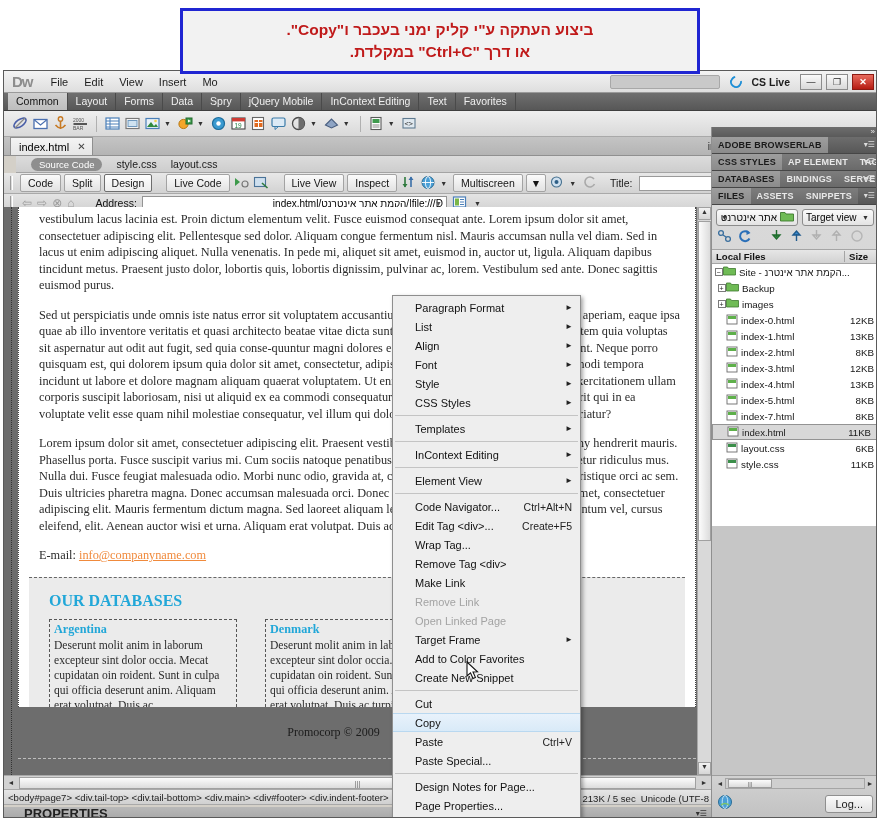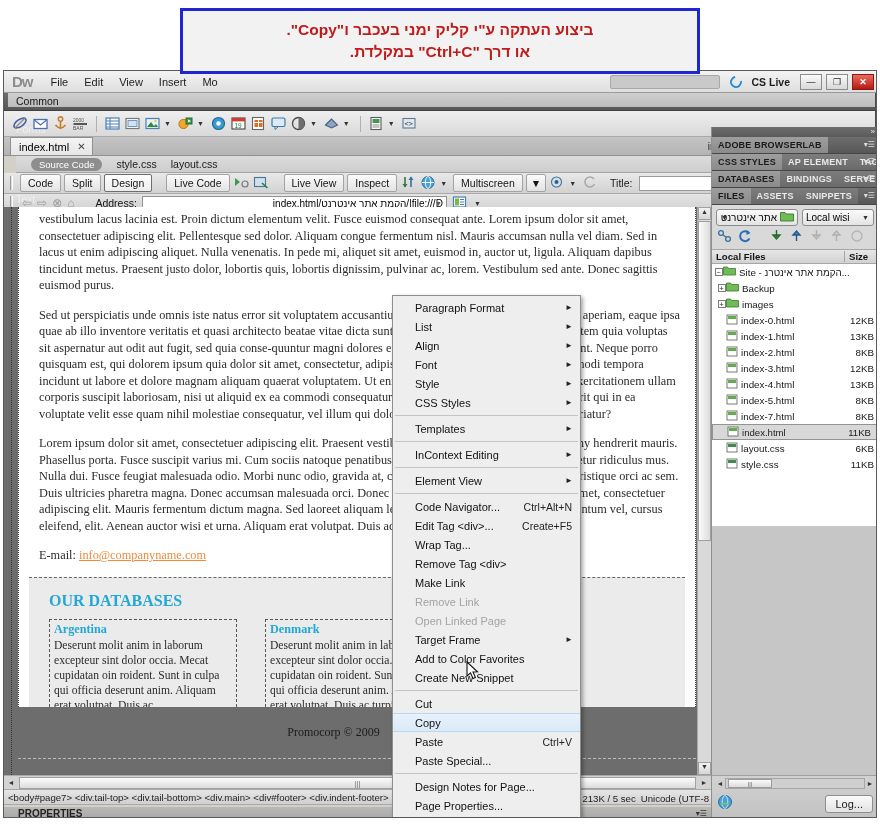--- a/index.html
+++ b/index.html
@@ -69,21 +69,20 @@
     display:flex; align-items:center; justify-content:center;
     font-size: 9px; color: #222;
   }
   .wbtn.close { background: linear-gradient(#e86a5c,#b51b12); color:#fff; border-color:#8c1a12; font-weight:bold; }
 
   
   .insertbar {
     height: 18px; background: linear-gradient(#6f6f6f,#575757);
     display: flex; align-items: stretch; padding-left: 4px;
     border-bottom: 1px solid #3f3f3f;
-    flex-direction: column;
   }
   .ibtab {
     font-size: 10.5px; color: #efefef; padding: 2px 8px 0 8px;
     border-right: 1px solid #4a4a4a; white-space: nowrap;
   }
   .ibtab.active { background: linear-gradient(#cfcfcf,#bdbdbd); color:#141414; }
 
   
   .iconstrip {
     height: 26px; background: linear-gradient(#efefef,#d9d9d9);
@@ -258,21 +257,21 @@
   
   .props {
     position: absolute; left: 0; top: 736px; width: 707px; height: 90px;
     background: linear-gradient(#dcdcdc,#cfcfcf);
   }
   .props-head {
     height: 14px; background: linear-gradient(#b9b9b9,#a6a6a6);
     border-bottom:1px solid #8d8d8d;
     display:flex; align-items:center; position:relative;
   }
-  .props-head .lbl { font-size: 10px; font-weight: bold; color:#222; padding-left:14px; }
+  .props-head .lbl { font-size: 13px; font-weight: bold; color:#222; padding-left:20px; }
   .props-head .menuico { position:absolute; right:4px; font-size:8px; color:#333; }
   .sel {
     height:15px; border:1px solid #939393; background: linear-gradient(#fdfdfd,#ececec);
     font-size:9.6px; display:flex; align-items:center; padding:0 2px;
     position:relative; color:#1c1c1c;
   }
 
   
   .dock {
     position: absolute; left: 707px; top: 56px; width: 167px; bottom: 0;
@@ -737,21 +736,21 @@
       <div class="filespanel">
         <div class="fp-row1">
           <span class="sitesel">
             <span><svg width="14" height="11">
                   <path d="M0.5 1.5 L5 1.5 L6 3 L13.5 3 L13.5 10 L0.5 10 Z" fill="#6fbb55" stroke="#3d7a2e" stroke-width=".9"></path>
                 </svg></span>
             <span style="flex:1;text-align:right;">אתר אינטרנט</span>
             <span class="caret" style="left:4px;right:auto;">▼</span>
           </span>
           <span class="viewsel">
-            <span>Local wisi</span>
+            <span>Target view</span>
             <span class="caret">▼</span>
           </span>
         </div>
         <div class="fp-tools">
           <span class="ic">
               <svg width="16" height="14">
                 <circle cx="4" cy="4" r="2.4" fill="none" stroke="#3a6f9e" stroke-width="1.3"></circle>
                 <circle cx="11" cy="10" r="2.4" fill="none" stroke="#3a6f9e" stroke-width="1.3"></circle>
                 <line x1="6" y1="6" x2="9" y2="8" stroke="#3a6f9e" stroke-width="1.3"></line>
               </svg>

